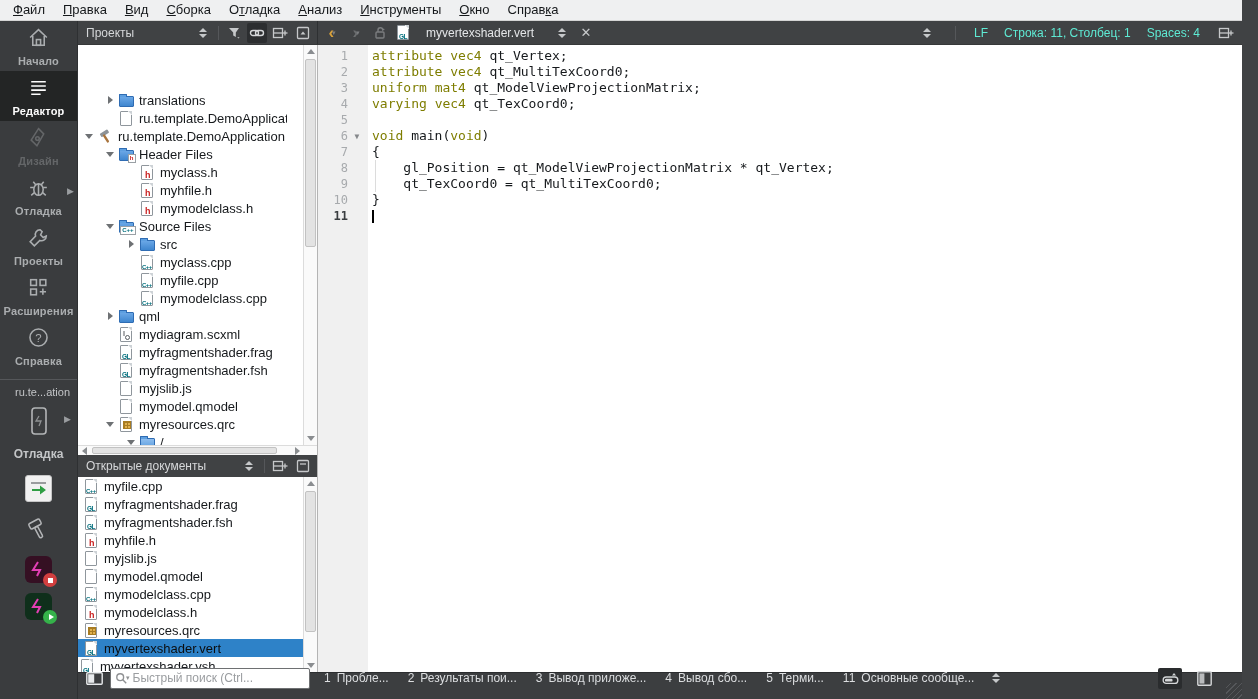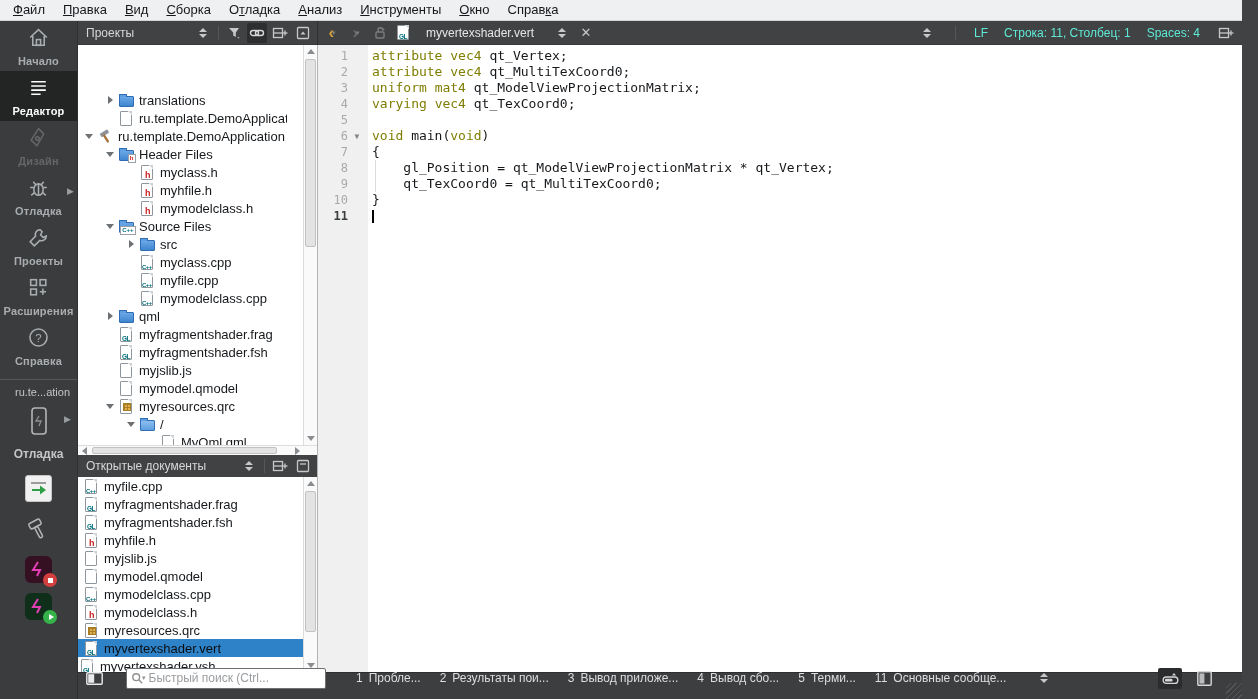--- a/index.html
+++ b/index.html
@@ -129,21 +129,21 @@
   .gut-row .fold { width:18px; text-align:center; font-size:8px; color:#85888b; }
   .gut-row.cur .num { color:#3a3d40; font-weight:bold; }
   .code { flex:1; padding:3px 0 0 4px; font-family:"DejaVu Sans Mono", monospace; font-size:13px; }
   .code-line { height:16px; white-space:pre; color:#16191c; position:relative; line-height:16px; }
   .code-line.guide:before { content:""; position:absolute; left:3px; top:0; bottom:0; width:1px; background:#dcdcdc; }
   .code-line .k { color:#7e7d00; }
   .caret { display:inline-block; width:2px; height:13px; background:#000; vertical-align:middle; }
 
   
   .status-bar { grid-column:2/4; grid-row:4; background:#3c3e40; border-top:1px solid #2c2e30;
-                display:flex; align-items:center; color:#dcdee0; font-size:12px; padding:0 0 16px 4px; position:relative;gap:16px; }
+                display:flex; align-items:center; color:#dcdee0; font-size:12px; padding:0 0 16px 4px; position:relative; }
   .search-box { width:200px; height:21px; background:#fff; border:1px solid #6e7072; border-radius:2px;
                 display:flex; align-items:center; margin-left:4px; padding:0 4px; gap:3px; }
   .search-box input { border:none; outline:none; flex:1; font-size:12px; font-family:"Liberation Sans",sans-serif;
                       color:#333; background:transparent; min-width:0; }
   .search-box input::placeholder { color:#9a9da0; }
   .panes { display:flex; align-items:center; gap:19px; margin-left:14px; }
   .pane-btn { display:flex; gap:6px; align-items:center; cursor:pointer; white-space:nowrap; }
   .pane-num { }
   .sb-right { margin-left:auto; display:flex; align-items:center; gap:10px; padding-right:26px; }
   .sb-tool { width:24px; height:21px; display:flex; align-items:center; justify-content:center; border-radius:2px; }
@@ -486,20 +486,32 @@
               <i class="closed"></i>
             </span>
             <span class="ricon">
               <span class="fo"></span>
             </span>
             <span class="rlabel">qml</span>
           </div>
           <div class="rowline" style="padding-left: 25px;">
             <span class="twisty"></span>
             <span class="ricon">
+              <span class="fi t-scxml">
+                <svg width="9" height="11" viewBox="0 0 9 11" fill="none" stroke="#5a5e62" stroke-width="1">
+                  <path d="M2 1v5"></path>
+                  <circle cx="5.5" cy="7.5" r="2"></circle>
+                </svg>
+              </span>
+            </span>
+            <span class="rlabel">mydiagram.scxml</span>
+          </div>
+          <div class="rowline" style="padding-left: 25px;">
+            <span class="twisty"></span>
+            <span class="ricon">
               <span class="fi t-gl">
                 <i>GL</i>
               </span>
             </span>
             <span class="rlabel">myfragmentshader.frag</span>
           </div>
           <div class="rowline" style="padding-left: 25px;">
             <span class="twisty"></span>
             <span class="ricon">
               <span class="fi t-gl">

